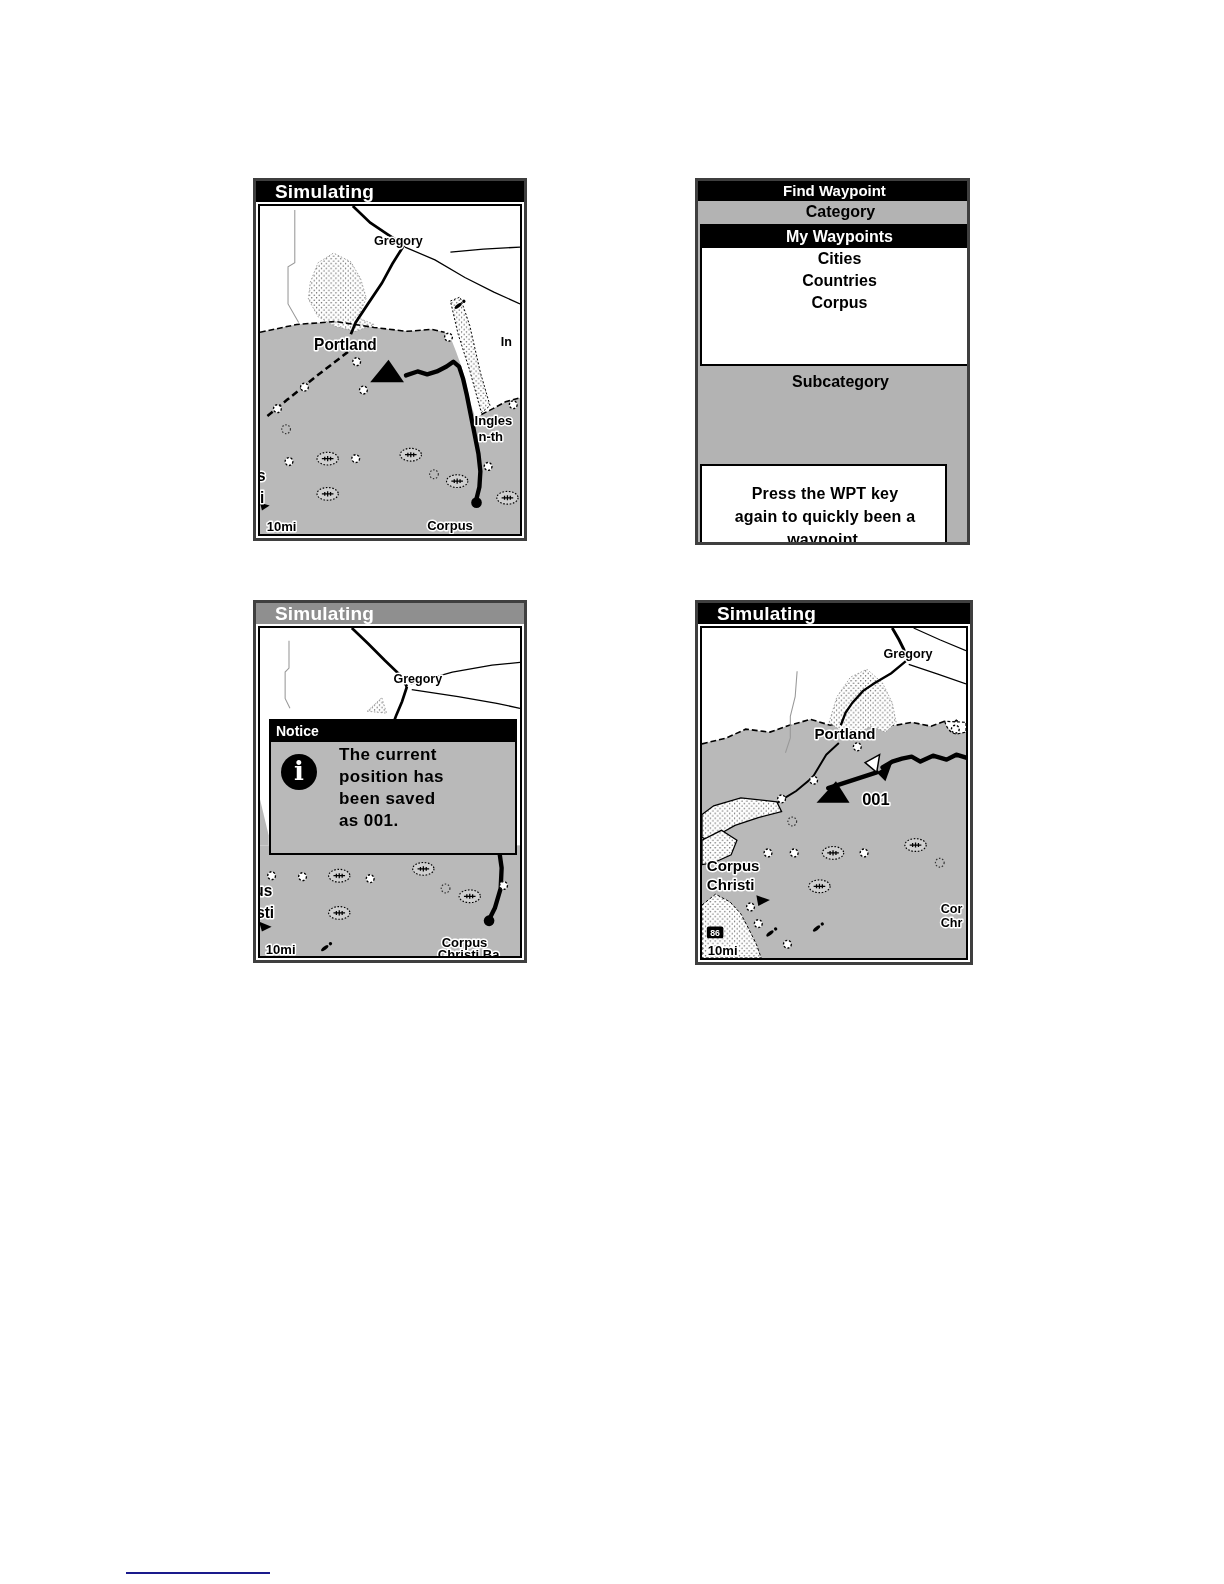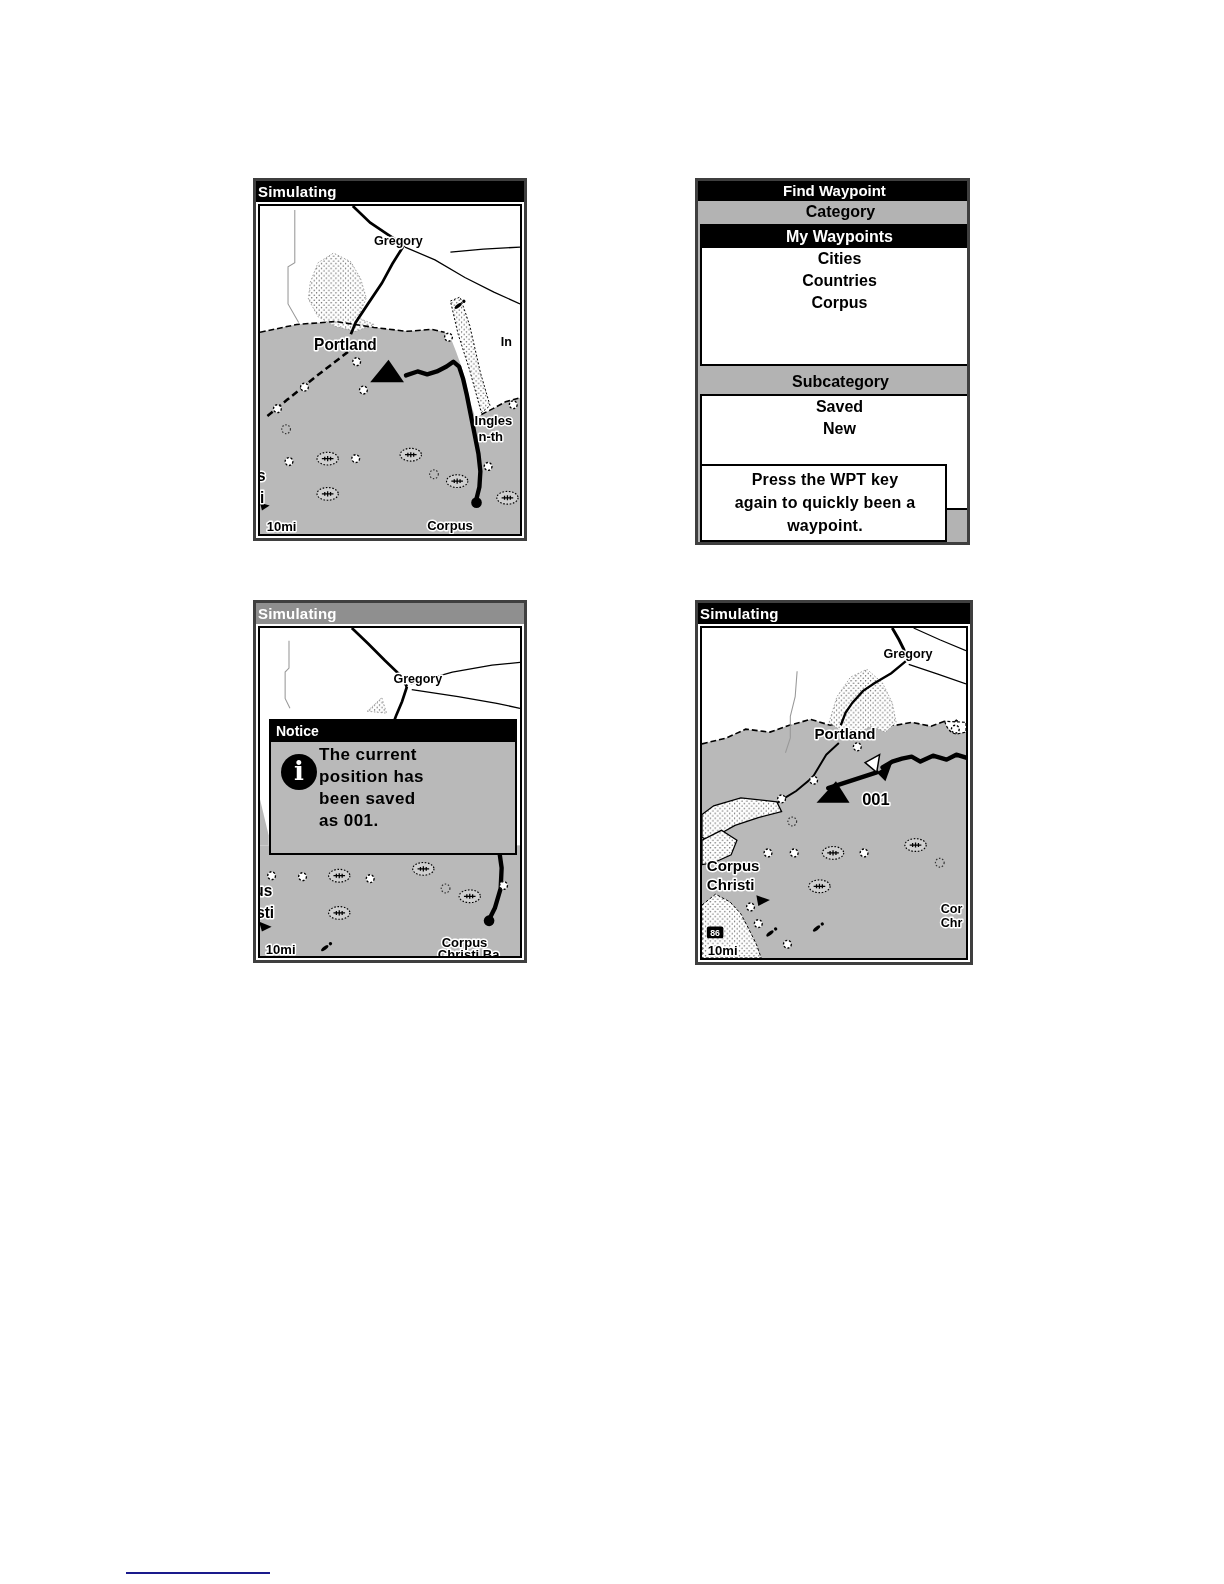--- a/index.html
+++ b/index.html
@@ -8,22 +8,22 @@
     background:#ffffff; font-family:"Liberation Sans",sans-serif;
     overflow:hidden;
   }
   .panel {
     position:absolute; box-sizing:border-box;
     border:3px solid #3f3f3f; background:#ffffff; overflow:hidden;
   }
   
   .tbar {
     height:21px; background:#000; color:#fff;
-    font-weight:bold; font-size:15px; line-height:21px;
-    padding-left:2px; letter-spacing:0.2px;
+    font-weight:bold; font-size:19px; line-height:21px;
+    padding-left:19px; letter-spacing:0.2px;
   }
   .tbar.inactive { background:#8f8f8f; }
   .mapwrap {
     position:absolute; left:2px; right:2px; top:23px; bottom:2px;
     border:2px solid #000; background:#fff; overflow:hidden;
   }
   .mapwrap svg { position:absolute; left:0; top:0; width:100%; height:100%; }
   .ml {
     font-family:"Liberation Sans",sans-serif; font-weight:bold; fill:#000;
     paint-order:stroke; stroke:#ffffff; stroke-width:3px; stroke-linejoin:round;
@@ -34,36 +34,36 @@
   .fw-head { height:20px; background:#000; color:#fff; font-weight:bold; font-size:15px; line-height:20px; padding-left:4px; }
   .fw-sub  { height:21px; background:#b3b3b3; color:#000; font-weight:bold; font-size:16px; line-height:21px; padding-left:16px; }
   .fw-box  { margin:2px 0 0 2px; width:274px; background:#fff; border:2px solid #000; box-sizing:border-box; overflow:hidden; }
   .fw-box.cat { height:142px; }
   .fw-box.subc { height:116px; }
   .fw-gap  { height:5px; }
   .fw-item { height:22px; font-weight:bold; font-size:16px; line-height:22px; padding-left:5px; color:#000; }
   .fw-item.sel { background:#000; color:#fff; }
   .fw-msg {
     position:absolute; left:2px; top:283px; width:247px; box-sizing:border-box;
-    border:2px solid #000; background:#fff; padding:2px 0 3px 3px;
+    border:2px solid #000; background:#fff; padding:16px 0 3px 3px;
     font-weight:bold; font-size:16px; line-height:23px; letter-spacing:0.2px; color:#000;
   }
   
   .notice {
     position:absolute; left:9px; top:91px; width:248px; height:136px;
     box-sizing:border-box; border:2px solid #000; background:#b9b9b9;
   }
   .notice-bar { height:21px; background:#000; color:#fff; font-weight:bold; font-size:14px; line-height:21px; padding-left:5px; }
   .notice-body { position:relative; height:111px; }
   .notice-icon {
     position:absolute; left:10px; top:12px; width:36px; height:36px;
     background:#000; border-radius:50%; color:#fff; text-align:center;
     font-family:"DejaVu Serif",serif; font-weight:bold; font-size:26px; line-height:34px;
   }
-  .notice-lines { position:absolute; left:48px; top:2px; color:#000; font-weight:bold; font-size:17px; line-height:22px; letter-spacing:0.4px; }
+  .notice-lines { position:absolute; left:68px; top:2px; color:#000; font-weight:bold; font-size:17px; line-height:22px; letter-spacing:0.4px; }
   
   .footer-rule { position:absolute; left:126px; top:1572px; width:144px; height:2px; background:#1a1a8c; }
 </style>
 </head>
 <body>
 
 <svg width="0" height="0" style="position:absolute" aria-hidden="true">
   <defs>
     <pattern id="speck" width="5" height="5" patternUnits="userSpaceOnUse">
       <rect width="5" height="5" fill="#ffffff"></rect>
@@ -145,24 +145,20 @@
   <div class="fw-head"><span>Find Waypoint</span></div>
   <div class="fw-sub">Category</div>
   <div class="fw-box cat">
     <div class="fw-item sel">My Waypoints</div>
     <div class="fw-item">Cities</div>
     <div class="fw-item">Countries</div>
     <div class="fw-item">Corpus</div>
   </div>
   <div class="fw-gap"></div>
   <div class="fw-sub">Subcategory</div>
-  <div class="fw-box subc">
-    <div class="fw-item">Saved</div>
-    <div class="fw-item">New</div>
-  </div>
   <div class="fw-msg">
     <div>Press the WPT key</div>
     <div>again to quickly been a</div>
     <div>waypoint.</div>
   </div>
 </div>
 
 <div class="panel" style="left:253px; top:600px; width:274px; height:363px;">
   <div class="tbar inactive"><span>Simulating</span></div>
   <div class="mapwrap">

